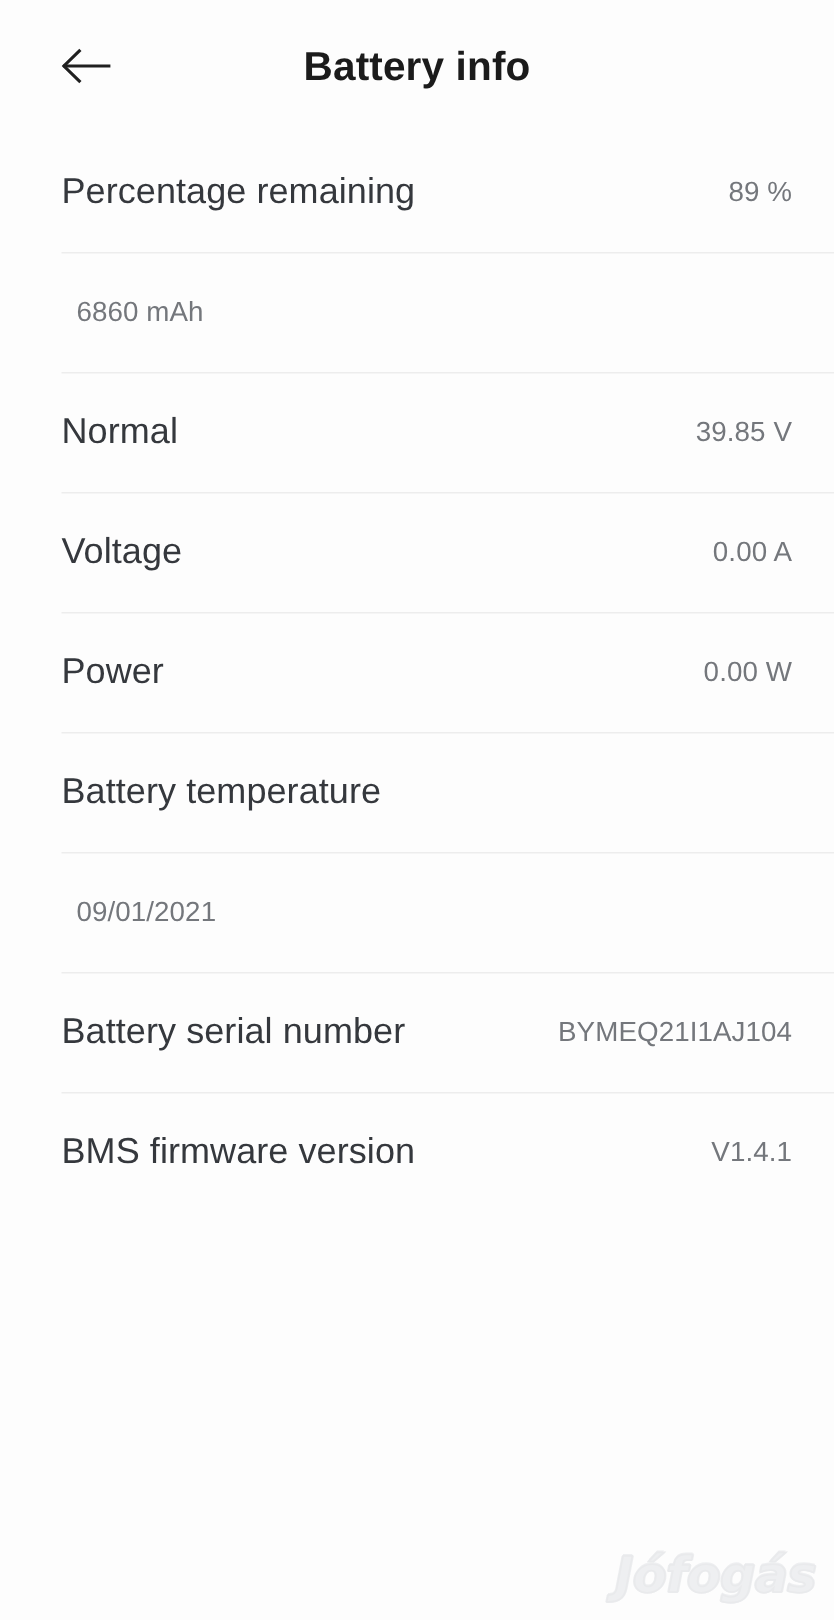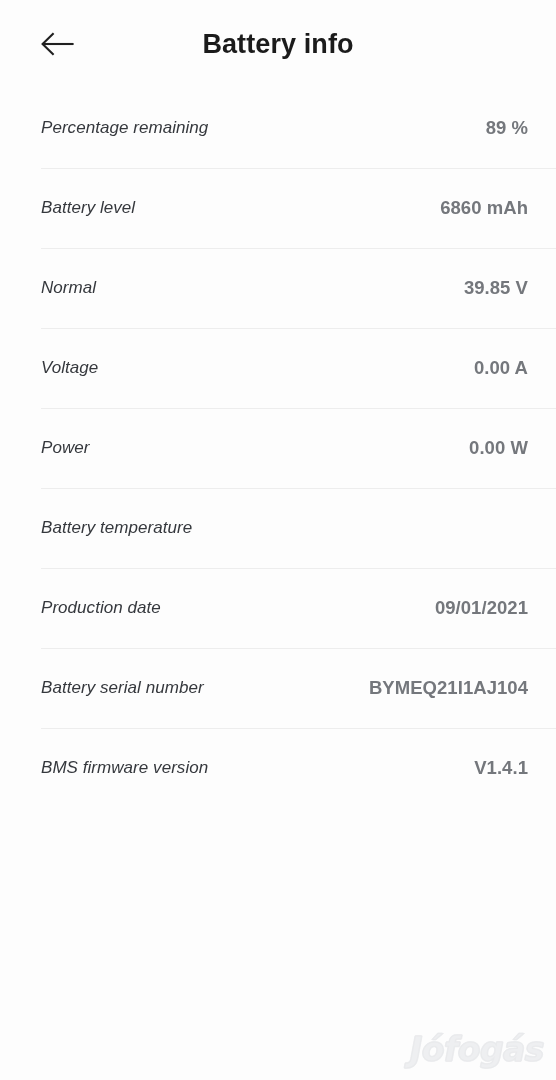--- a/index.html
+++ b/index.html
@@ -81,31 +81,30 @@
   .info-row + .info-row::before {
     content: "";
     position: absolute;
     left: 41px;
     right: 0;
     top: 0;
     height: 1px;
     background: #ededed;
   }
   .row-label {
-    font-size: 17px;
+    font-size: 24px;
     color: #35383d;
     font-weight: 400;
     letter-spacing: 0.05px;
     white-space: nowrap;
-    font-style: italic;
   }
   .row-value {
     font-size: 18.5px;
     color: #74777c;
-    font-weight: 700;
+    font-weight: 400;
     letter-spacing: 0.05px;
     white-space: nowrap;
     text-align: right;
     padding-left: 10px;
   }
 
   
   .filler {
     flex: 1 1 auto;
     position: relative;
@@ -150,21 +149,20 @@
   </div>
 
   <div class="info-list">
 
     <div class="info-row">
       <span class="row-label">Percentage remaining</span>
       <span class="row-value">89 %</span>
     </div>
 
     <div class="info-row">
-      <span class="row-label">Battery level</span>
       <span class="row-value">6860 mAh</span>
     </div>
 
 
     <div class="info-row">
       <span class="row-label">Normal</span>
       <span class="row-value">39.85 V</span>
     </div>
 
     <div class="info-row">
@@ -175,21 +173,20 @@
     <div class="info-row">
       <span class="row-label">Power</span>
       <span class="row-value">0.00 W</span>
     </div>
 
     <div class="info-row">
       <span class="row-label">Battery temperature</span>
     </div>
 
     <div class="info-row">
-      <span class="row-label">Production date</span>
       <span class="row-value">09/01/2021</span>
     </div>
 
     <div class="info-row">
       <span class="row-label">Battery serial number</span>
       <span class="row-value">BYMEQ21I1AJ104</span>
     </div>
 
     <div class="info-row">
       <span class="row-label">BMS firmware version</span>

